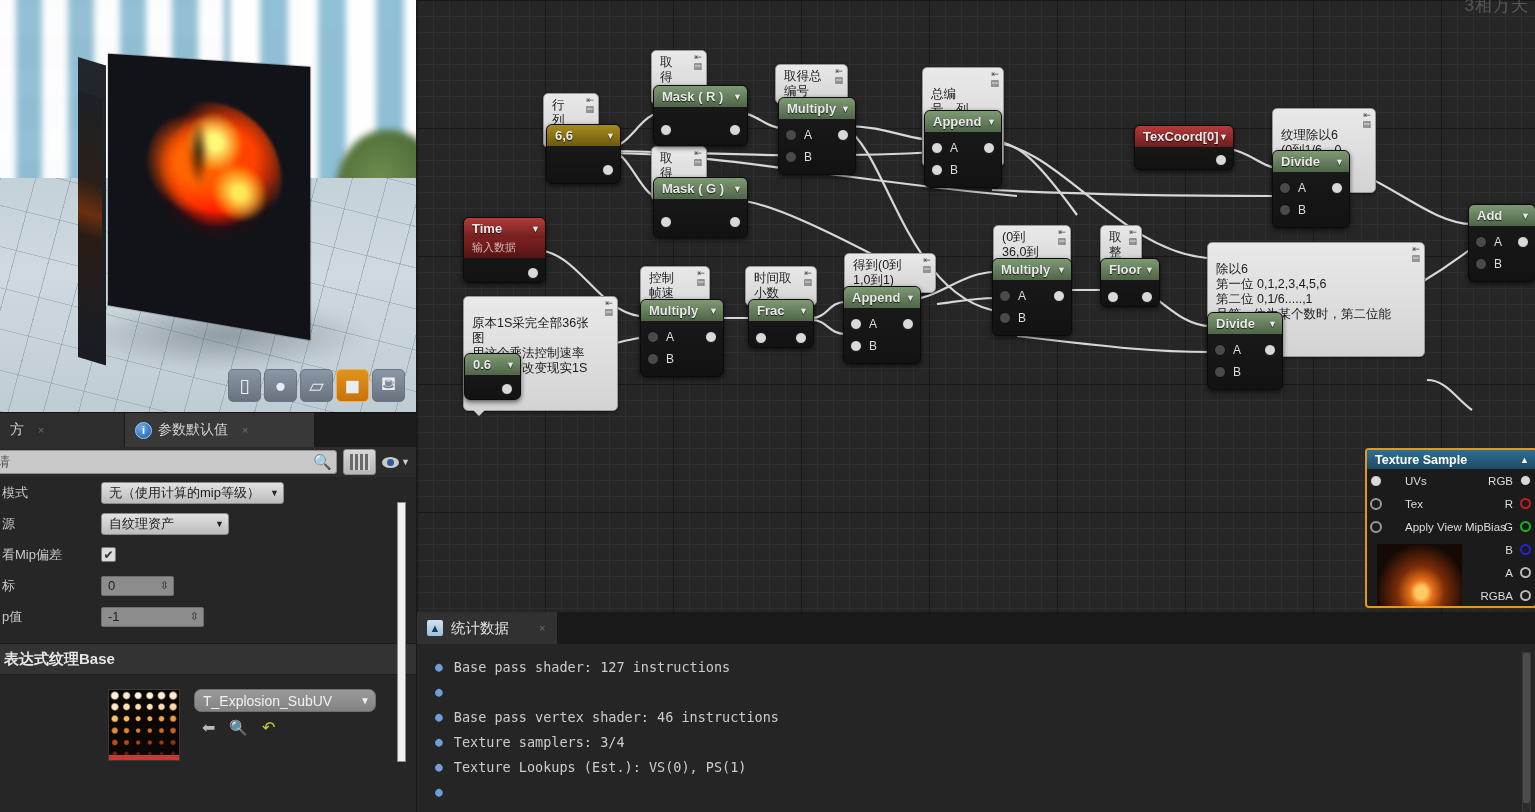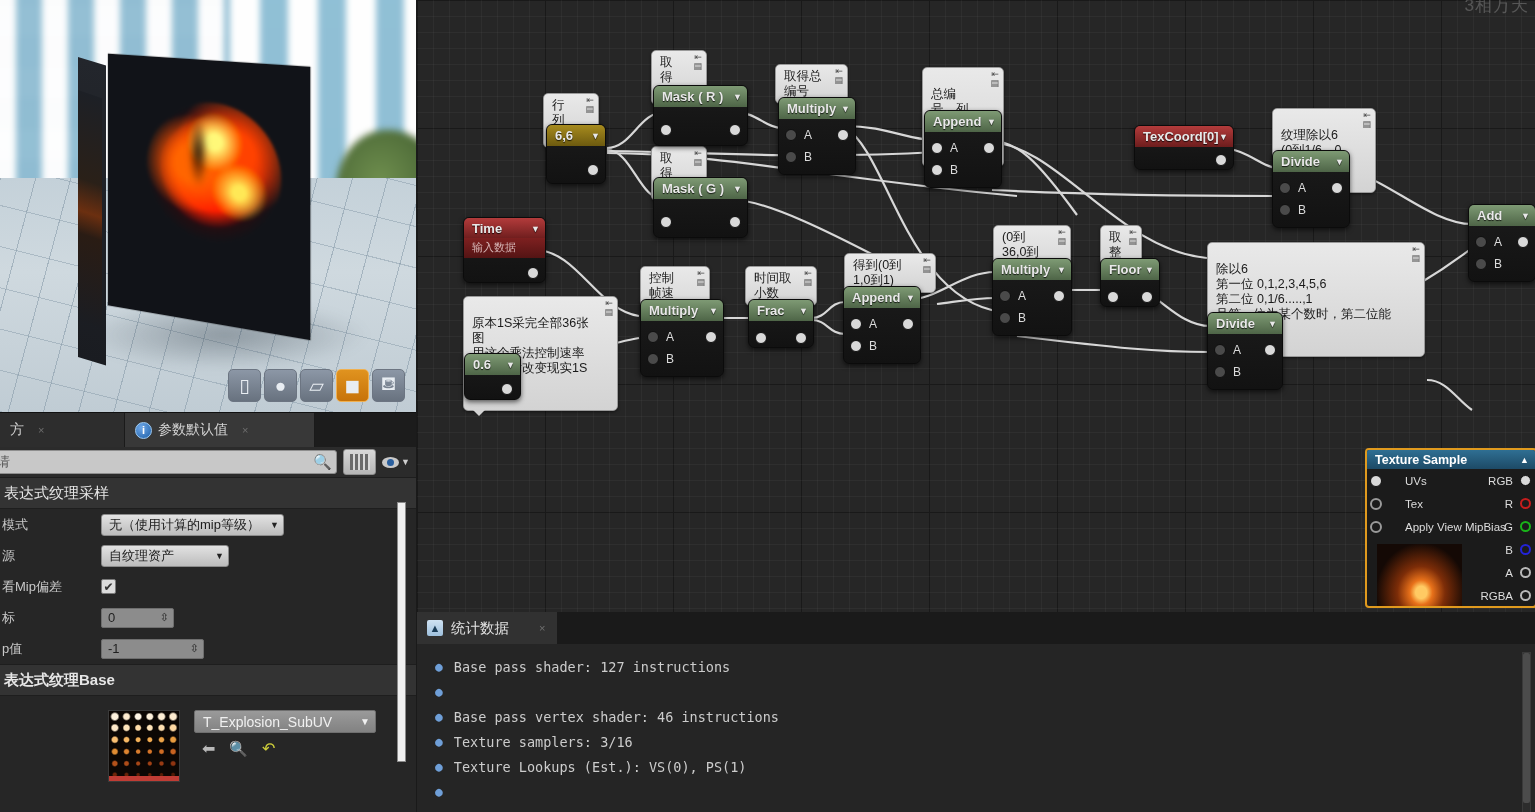--- a/index.html
+++ b/index.html
@@ -229,21 +229,21 @@
       radial-gradient(circle at 41.6% 91%, #622008 0 1.5%, rgba(110,36,8,0) 3%),
       radial-gradient(circle at 58.3% 91%, #5c1e06 0 1.5%, rgba(110,36,8,0) 3%),
       radial-gradient(circle at 75% 91%, #561c06 0 1.4%, rgba(110,36,8,0) 2.8%),
       radial-gradient(circle at 91.6% 91%, #501a06 0 1.4%, rgba(110,36,8,0) 2.8%);
     filter: blur(.4px);
   }
   .tex-thumb .redbar { position: absolute; left: 0; bottom: 0; width: 100%; height: 5px; background: #c03c34; }
   .asset-dd {
     width: 182px; height: 23px;
     background: linear-gradient(180deg,#9a9a9a,#828282);
-    border: 1px solid #6f6f6f; border-radius: 2px;
+    border: 1px solid #6f6f6f; border-radius: 7px;
     display: flex; align-items: center; justify-content: space-between;
     padding: 0 5px 0 8px; color: #f0f0f0; font-size: 14px;
   }
   .asset-actions { display: flex; gap: 14px; align-items: center; margin-top: 6px; padding-left: 8px; }
   .asset-actions span { color: #b9b9b9; font-size: 16px; }
 
   
   .graph {
     position: absolute; left: 417px; top: 0; width: 1118px; height: 612px;
     background: #262626;
@@ -424,21 +424,20 @@
       </div>
       <div class="det-gridbtn">
           <span class="g"></span>
         </div>
       <div class="det-eye">
         <span class="eyeball"></span>
         <span style="font-size:9px">▼</span>
       </div>
     </div>
 
-    <div class="det-section">表达式纹理采样</div>
 
     <div class="det-row">
       <div class="det-label">模式</div>
       <div class="det-ctrl">
         <div class="dd">
           <span>无（使用计算的mip等级）</span>
           <span class="caret">▼</span>
         </div>
       </div>
     </div>
@@ -473,21 +472,21 @@
     <div class="det-row">
       <div class="det-label">p值</div>
       <div class="det-ctrl">
         <div class="numfield" style="width:103px">
           <span>-1</span>
           <span class="spin">⇳</span>
         </div>
       </div>
     </div>
 
-    <div class="det-section" style="font-weight:bold">表达式纹理Base</div>
+    <div class="det-section" style="margin-top:11px;font-weight:bold">表达式纹理Base</div>
 
     <div style="display:flex;gap:14px;padding:14px 0 0 108px">
       <div class="tex-thumb">
         <div class="grid"></div>
         <div class="redbar"></div>
       </div>
       <div>
         <div class="asset-dd">
           <span>T_Explosion_SubUV</span>
           <span style="font-size:10px">▼</span>
@@ -617,21 +616,21 @@
       <span class="pinico"><i>⇤</i><i>▤</i></span>
     </div>
     <div class="cmt" style="left:790px;top:242px;width:218px;white-space:pre-line">
       <span>除以6
 第一位 0,1,2,3,4,5,6
 第二位 0,1/6.....,1
 且第一位为某个数时，第二位能跑完全部</span>
       <span class="pinico"><i>⇤</i><i>▤</i></span>
     </div>
 
-    <div class="node" style="left:129px;top:124px;width:60px">
+    <div class="node" style="left:129px;top:124px;width:75px">
       <div class="node-title t-gold">
         <span>6,6</span>
         <span class="tri">▼</span>
       </div>
       <div class="node-body" style="height:37px">
         <div class="pin-row" style="position:absolute;right:6px;bottom:2px">
           <span class="pin"></span>
         </div>
       </div>
     </div>
@@ -934,21 +933,21 @@
       </div>
       <div class="stat-line">
         <span class="bullet">●</span>
       </div>
       <div class="stat-line">
         <span class="bullet">●</span>
         <span>Base pass vertex shader: 46 instructions</span>
       </div>
       <div class="stat-line">
         <span class="bullet">●</span>
-        <span>Texture samplers: 3/16</span>
+        <span>Texture samplers: 3/4</span>
       </div>
       <div class="stat-line">
         <span class="bullet">●</span>
         <span>Texture Lookups (Est.): VS(0), PS(1)</span>
       </div>
       <div class="stat-line">
         <span class="bullet">●</span>
       </div>
     </div>
     <div class="stats-scroll">

